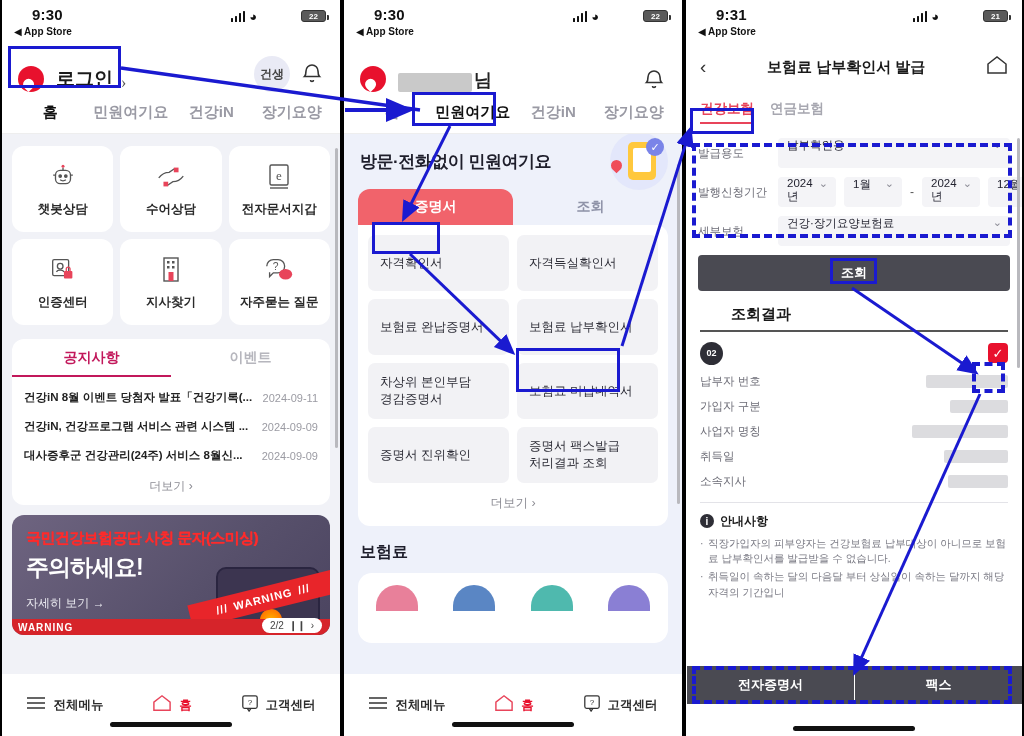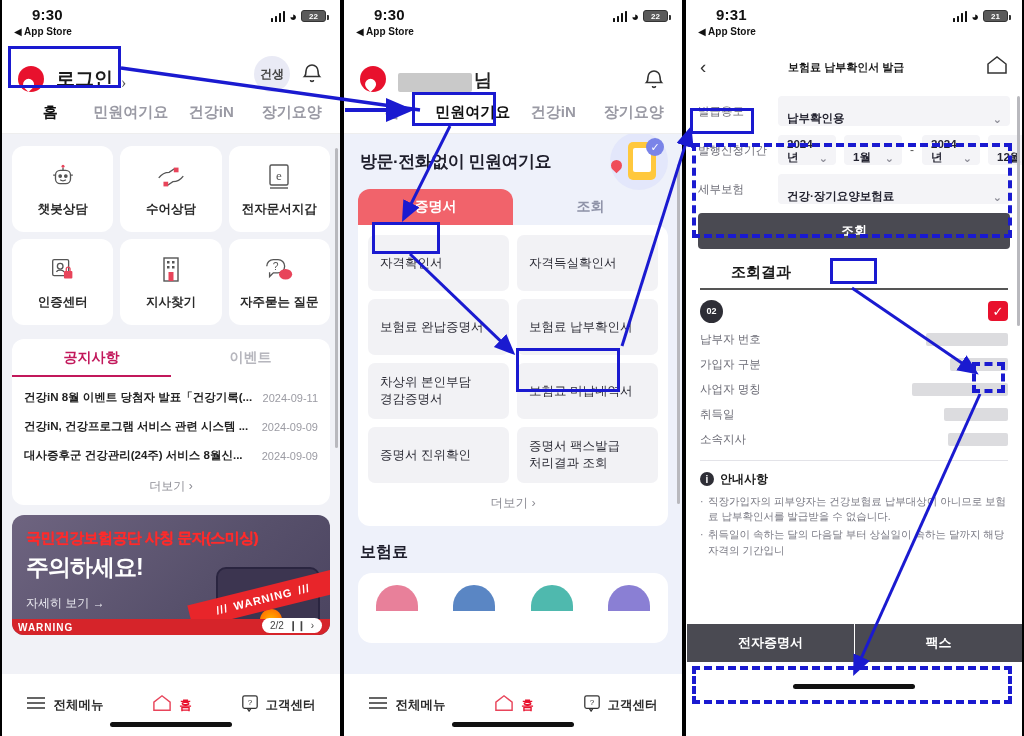--- a/index.html
+++ b/index.html
@@ -16,21 +16,21 @@
   .statusbar { position:relative; height:44px; background:#fff; }
   .sb-time { position:absolute; left:30px; top:6px; font-size:15px; font-weight:bold; color:#111; letter-spacing:.2px;}
   .sb-back { position:absolute; left:12px; top:26px; font-size:10px; font-weight:bold; color:#111; }
   .sb-right { position:absolute; right:14px; top:10px; display:flex; align-items:center; gap:4px; }
   .bars { display:flex; align-items:flex-end; gap:1.5px; height:11px; }
   .bars i { display:block; width:2.5px; background:#111; border-radius:.5px; }
   .bars i:nth-child(1){height:4px}.bars i:nth-child(2){height:6px}
   .bars i:nth-child(3){height:8.5px}.bars i:nth-child(4){height:11px}
   .wifi { font-size:13px; color:#111; line-height:11px; }
   .batt { position:relative; width:25px; height:12px; border:1.4px solid #333; border-radius:3px;
-          background:#5a5a5a; display:flex; align-items:center; justify-content:center; }
+          background:#5a5a5a; display:flex; align-items:center; justify-content:center;margin-left:40px; }
   .batt:after { content:""; position:absolute; right:-3.5px; top:3.5px; width:2px; height:5px;
                 background:#333; border-radius:0 1px 1px 0; }
   .batt span { font-size:8px; font-weight:bold; color:#fff; }
 
   
   .p1-head { position:relative; height:48px; background:#fff; display:flex; align-items:flex-end; padding:0 16px;font-family:Liberation Serif, serif; }
   .logo-heart { width:26px; height:26px; border-radius:50%; background:#e8112d; position:relative; flex:0 0 auto; }
   .logo-heart:after { content:""; position:absolute; left:50%; top:50%; transform:translate(-50%,-52%);
       width:11px; height:11px; background:#fff; border-radius:50% 50% 50% 0; rotate:-45deg; }
   .login-txt { font-size:19px; font-weight:bold; color:#1a1a1a; margin-left:12px; }
@@ -127,31 +127,31 @@
            padding:0 12px; font-size:12.5px; color:#2c2c36; line-height:1.35; }
   .cmore { text-align:center; font-size:12.5px; color:#8b8b93; padding:12px 0 4px; }
   .p2-sec { padding:16px 16px 0; font-size:16px; font-weight:bold; color:#1e1e2b; }
   .p2-card2 { background:#fff; border-radius:14px; margin:10px 14px 0; height:70px; display:flex;
               align-items:flex-start; justify-content:space-around; padding-top:12px; }
   .pill { width:42px; height:26px; border-radius:21px 21px 0 0; }
 
   
   .p3-head { height:46px; display:flex; align-items:center; padding:0 14px; background:#fff; }
   .p3-back { font-size:19px; color:#333; }
-  .p3-title { flex:1; text-align:center; font-size:11px; font-weight:bold; color:#1a1a1a; }
+  .p3-title { flex:1; text-align:center; font-size:15px; font-weight:bold; color:#1a1a1a; }
   .p3-home svg { width:22px; height:22px; }
   .p3-tabs { display:flex; gap:16px; padding:10px 14px 8px; background:#fff; }
   .p3-tab { font-size:13.5px; font-weight:bold; color:#a7a7b0; padding-bottom:4px; }
   .p3-tab.on { color:#e8445a; border-bottom:2px solid #e8445a; }
 
   .form { padding:6px 12px 0; background:#fff; }
   .frow { display:flex; align-items:center; gap:8px; margin-bottom:9px; }
   .flabel { width:72px; font-size:11.5px; color:#6b6b75; flex:0 0 auto; }
-  .fsel { flex:1; height:30px; background:#f4f4f7; border-radius:4px; display:flex; align-items:flex-end;
-          padding:0 9px; font-size:11.5px; color:#232330; position:relative;font-weight:bold; }
+  .fsel { flex:1; height:30px; background:#f4f4f7; border-radius:4px; display:flex; align-items:flex-start;
+          padding:0 9px; font-size:11.5px; color:#232330; position:relative; }
   .fsel .cv { position:absolute; right:8px; color:#8b8b95; font-size:11px; }
   .fsel.sm { flex:0 0 auto; width:58px; padding-right:20px; }
   .dash { font-size:12px; color:#555; }
 
   .btn-search { margin:8px 12px 0; height:36px; background:#4a4a52; color:#fff; border-radius:4px;
                 display:flex; align-items:center; justify-content:center; font-size:13px; font-weight:bold; }
   .res-title { padding:14px 14px 6px; font-size:15px; font-weight:bold; color:#1a1a1a;margin-left:31px; }
   .res-line { height:1.5px; background:#555; margin:0 14px; }
   .res-hdr { display:flex; align-items:center; padding:10px 14px 4px; }
   .badge01 { width:23px; height:23px; border-radius:50%; background:#2e2e36; color:#fff; font-size:9px;
@@ -501,20 +501,24 @@
     <div class="p3-head">
       <div class="p3-back">‹</div>
       <div class="p3-title">보험료 납부확인서 발급</div>
       <div class="p3-home">
         <svg viewBox="0 0 22 20" fill="none" stroke="#333" stroke-width="1.5">
             <path d="M2 9l9-7 9 7v9H2z"></path>
           </svg>
       </div>
     </div>
 
+    <div class="p3-tabs">
+      <div class="p3-tab on">건강보험</div>
+      <div class="p3-tab">연금보험</div>
+    </div>
 
     <div style="position:relative;background:#fff;height:calc(736px - 44px - 46px - 38px);overflow:hidden">
       <div class="scrollbar" style="top:6px;height:230px"></div>
 
       <div class="form">
         <div class="frow">
           <div class="flabel">발급용도</div>
           <div class="fsel">
             <span>납부확인용</span>
             <span class="cv">⌄</span>

